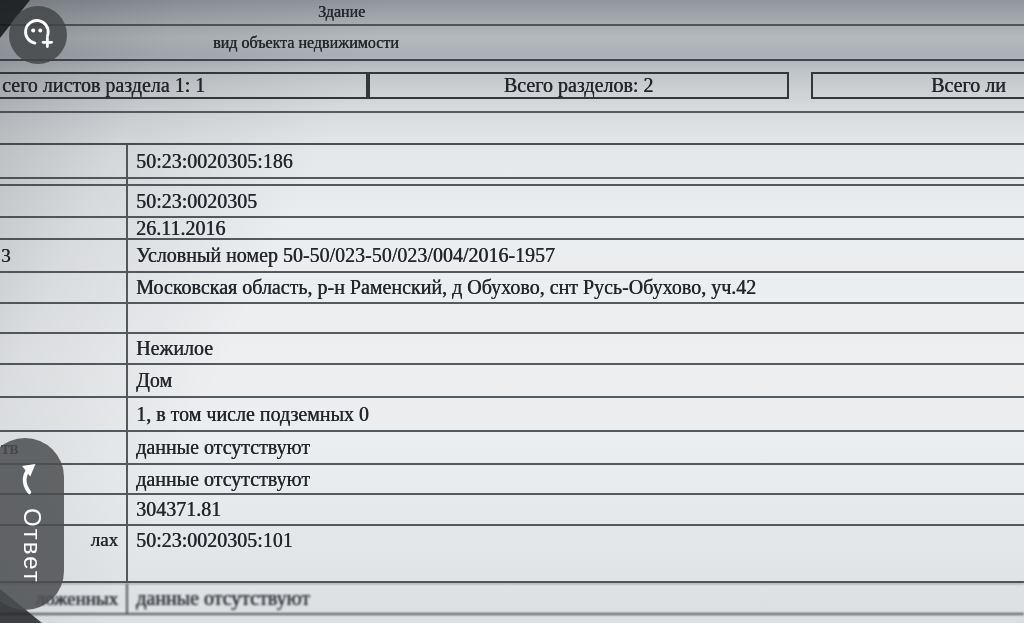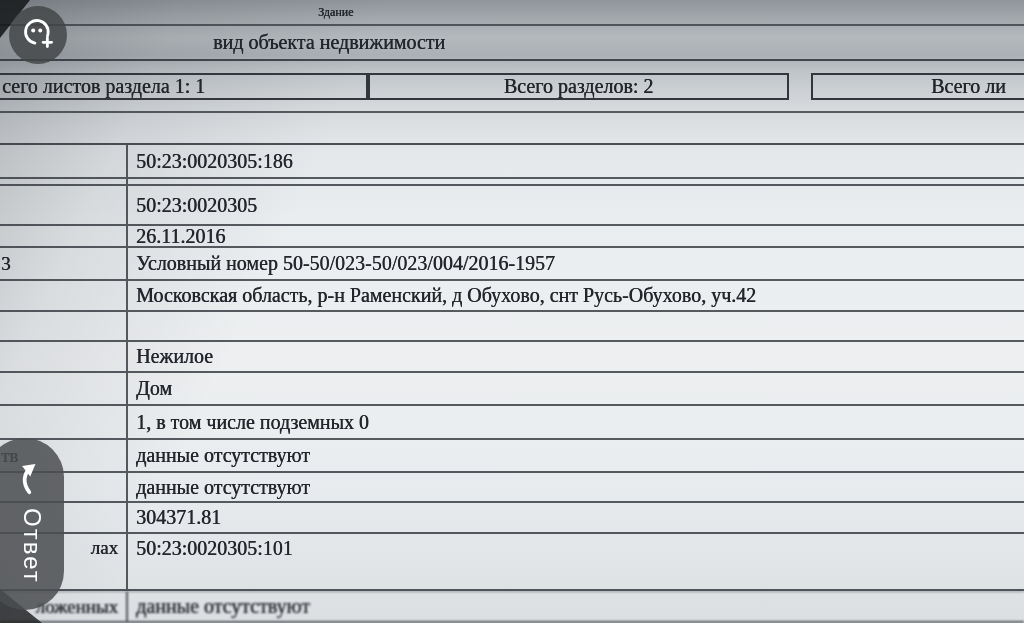--- a/index.html
+++ b/index.html
@@ -9,25 +9,25 @@
     background:
       linear-gradient(115deg, rgba(55,60,66,0.30) 0%, rgba(55,60,66,0.10) 14%, rgba(55,60,66,0) 30%),
       linear-gradient(180deg,
         #8f959b 0px,#a3a8ad 18px,#b4b9bd 38px,#aab0b5 55px,
         #c0c5c9 72px,#ccd0d3 90px,#d6dadd 108px,#dee1e4 128px,
         #e5e8ea 150px,#eaedef 220px,#edeff1 360px,#e9ecee 480px,
         #e2e5e8 560px,#dcdfe2 623px);
   }
   
   .title-row{height:24px;padding-left:318px;display:flex;align-items:center;
-    font-size:12px;border-bottom:2px solid rgba(50,55,61,0.75);}
+    font-size:16px;border-bottom:2px solid rgba(50,55,61,0.75);}
   .subtitle-row{height:33px;padding-left:213px;display:flex;align-items:center;
-    font-size:20px;border-bottom:2px solid rgba(45,50,56,0.85);}
+    font-size:16px;border-bottom:2px solid rgba(45,50,56,0.85);}
   .thin-gap{height:11px;}
-  .hdr-row{height:28px;display:flex;align-items:center;font-size:20px;}
+  .hdr-row{height:28px;display:flex;align-items:flex-start;font-size:20px;}
   .hdr-cell{border:2px solid #33373d;display:flex;align-items:center;box-sizing:border-box;}
   .hdr-1{width:368px;border-left:none;padding-left:2px;}
   .hdr-2{width:421px;justify-content:center;}
   .hdr-3{flex:1;margin-left:22px;border-right:none;padding-left:118px;}
   .gap1{height:11px;border-bottom:2px solid rgba(52,57,63,0.8);}
   .gap2{height:30px;}
   
   .rows{border-top:2px solid rgba(48,53,59,0.85);}
   .row{display:flex;box-sizing:border-box;border-bottom:2px solid rgba(48,53,59,0.8);}
   .lab{width:128px;box-sizing:border-box;border-right:2px solid rgba(48,53,59,0.8);
@@ -86,21 +86,21 @@
   <div class="rows">
 
     <div class="row" style="height:34px">
       <div class="lab"></div>
       <div class="val">50:23:0020305:186</div>
     </div>
     <div class="row" style="height:7px">
       <div class="lab"></div>
       <div class="val"></div>
     </div>
-    <div class="row" style="height:40px">
+    <div class="row" style="height:32px">
       <div class="lab"></div>
       <div class="val">50:23:0020305</div>
     </div>
     <div class="row" style="height:22px">
       <div class="lab"></div>
       <div class="val">26.11.2016</div>
     </div>
     <div class="row" style="height:33px">
       <div class="lab lab-left">3</div>
       <div class="val">Условный номер 50-50/023-50/023/004/2016-1957</div>

